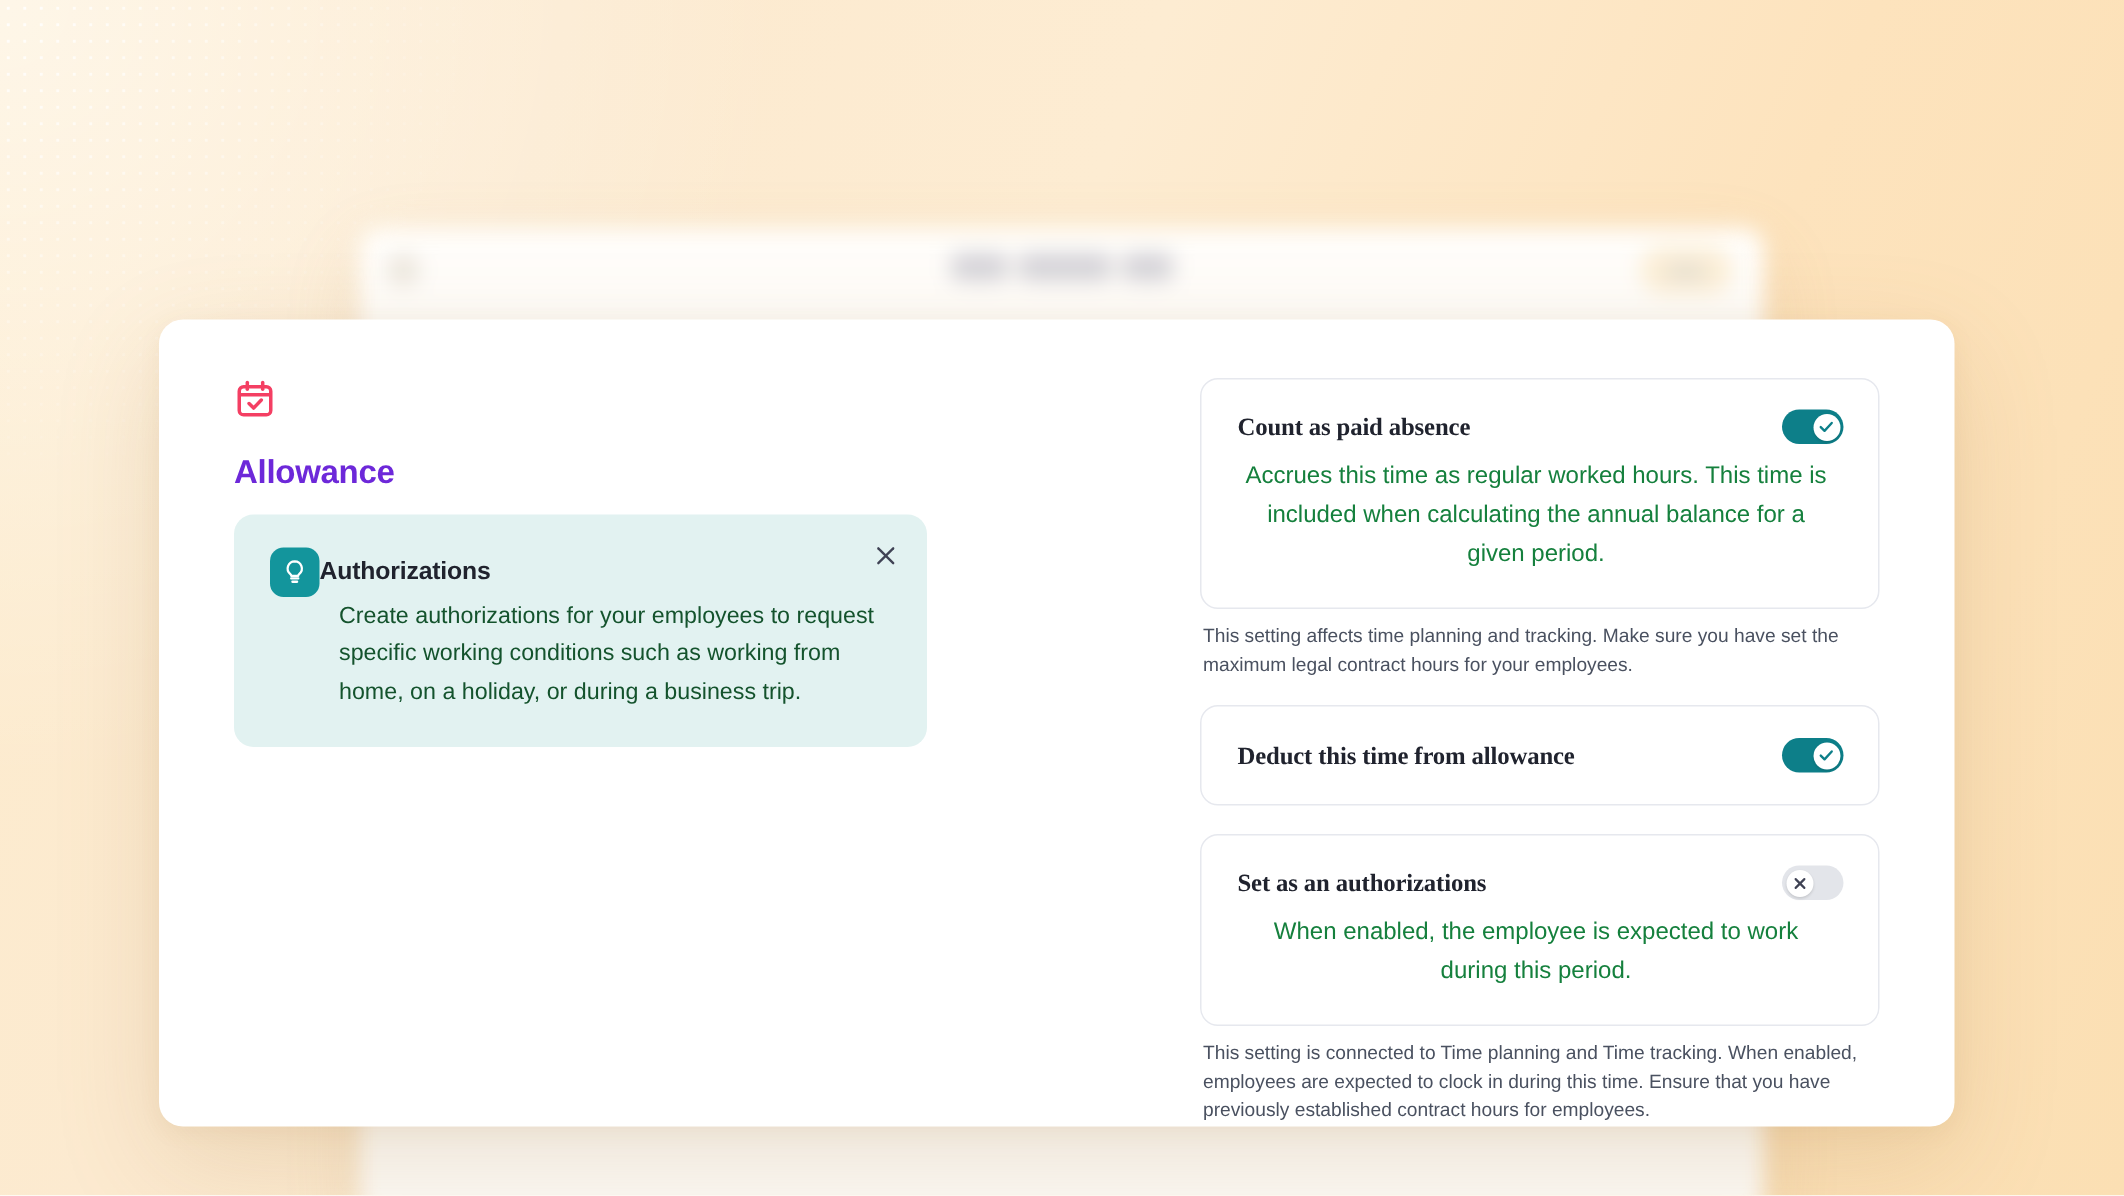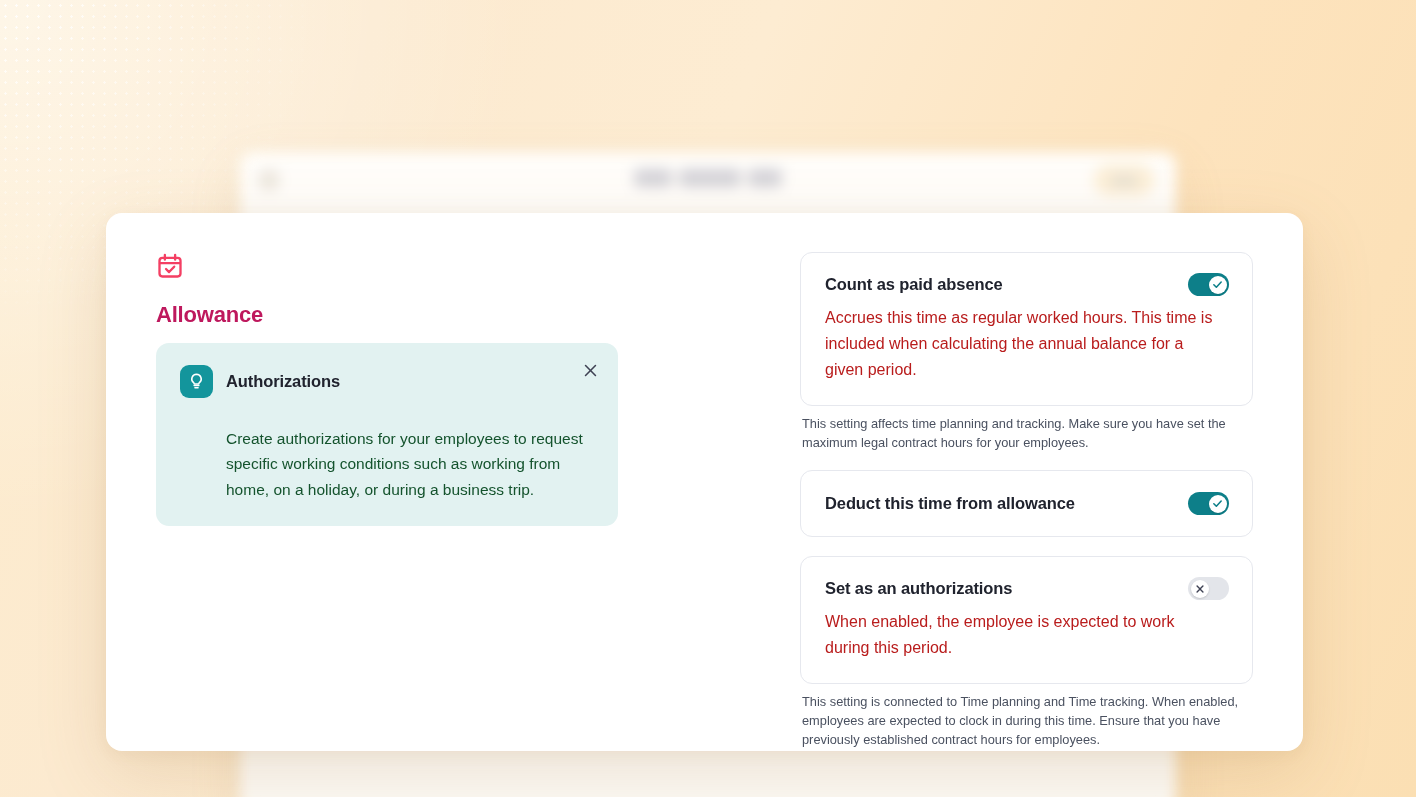--- a/index.html
+++ b/index.html
@@ -117,38 +117,38 @@
   }
 
   
   #left-col { width: 512px; flex: 0 0 512px; padding-top: 1px; }
 
   #calendar-icon { width: 28px; height: 28px; display: block; margin-bottom: 22px; }
 
   #page-title {
     font-size: 22px;
     font-weight: 700;
-    color: #be185d;
+    color: #6d28d9;
     letter-spacing: -0.2px;
     margin-bottom: 15px;
   }
   #page-subtitle {
     font-size: 15.5px;
     color: #5a6072;
     margin-bottom: 30px;
   }
 
   #info-card {
     width: 462px;
     background: #e2f2f1;
     border-radius: 13px;
     padding: 22px 24px 24px 24px;
     position: relative;
   }
-  #info-card-head { display: flex; align-items: center; gap: 13px; margin-bottom: 28px; }
+  #info-card-head { display: flex; align-items: center; margin-bottom: 0; }
   #info-badge {
     width: 33px; height: 33px; border-radius: 9px;
     background: #13959c;
     display: flex; align-items: center; justify-content: center;
     flex: 0 0 33px;
   }
   #info-card-title {
     font-size: 16.5px; font-weight: 700; color: #20232e;
     letter-spacing: -0.1px;
   }
@@ -170,28 +170,29 @@
   .setting-card {
     border: 1px solid #e6e8ee;
     border-radius: 12px;
     background: #fff;
     padding: 20px 23px 22px 24px;
   }
   .setting-card.compact { padding: 21px 23px 21px 24px; text-align: right; }
   .setting-row {
     display: flex; align-items: center; justify-content: space-between;
     gap: 0;
+    font-family: Liberation Serif, serif;
   }
   .setting-title {
     font-size: 16.5px; font-weight: 700; color: #20232e;
     letter-spacing: -0.1px;
   }
   .setting-desc {
-    font-size: 16px; line-height: 1.63; color: #b91c1c;
-    margin-top: 9px; padding-right: 6px;
+    font-size: 16px; line-height: 1.63; color: #15803d;
+    margin-top: 9px; padding-right: 6px; text-align: center;
   }
   .helper-text {
     font-size: 12.8px; line-height: 1.45; color: #4a5160;
     margin-top: 9px; padding: 0 4px 0 2px;
   }
 
   
   .toggle {
     position: relative;
     width: 41px; height: 23px; border-radius: 12px;

